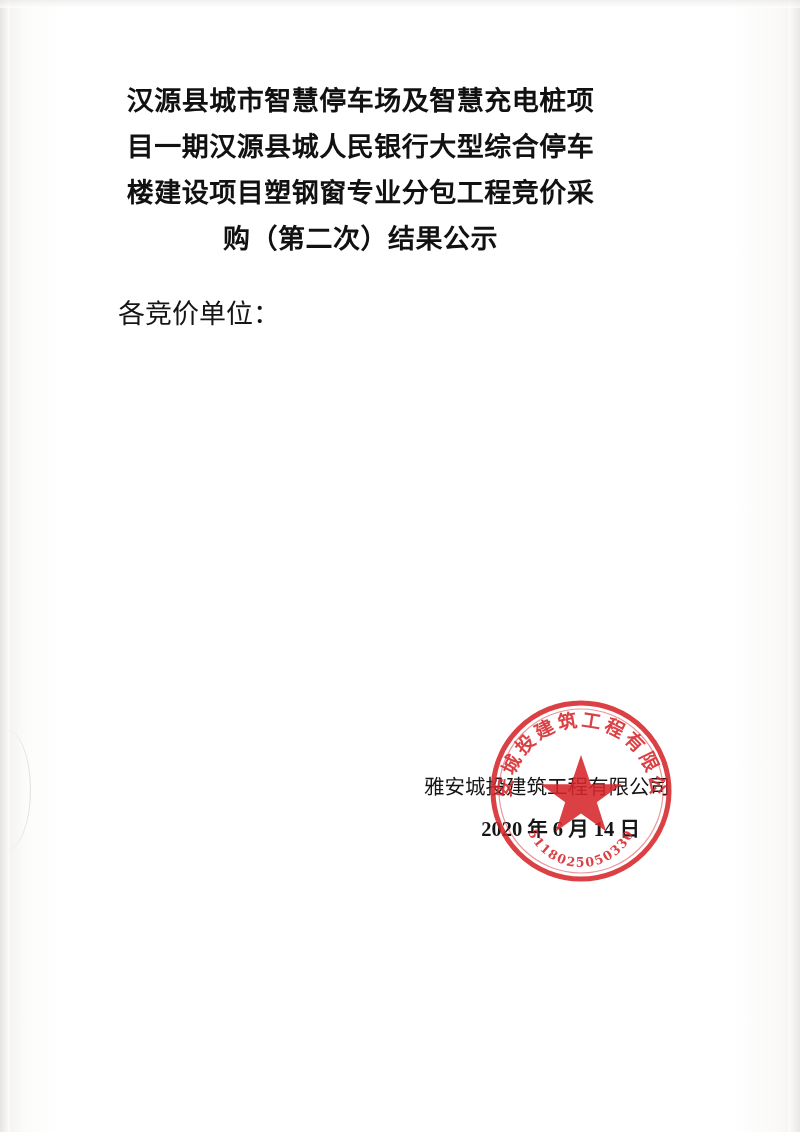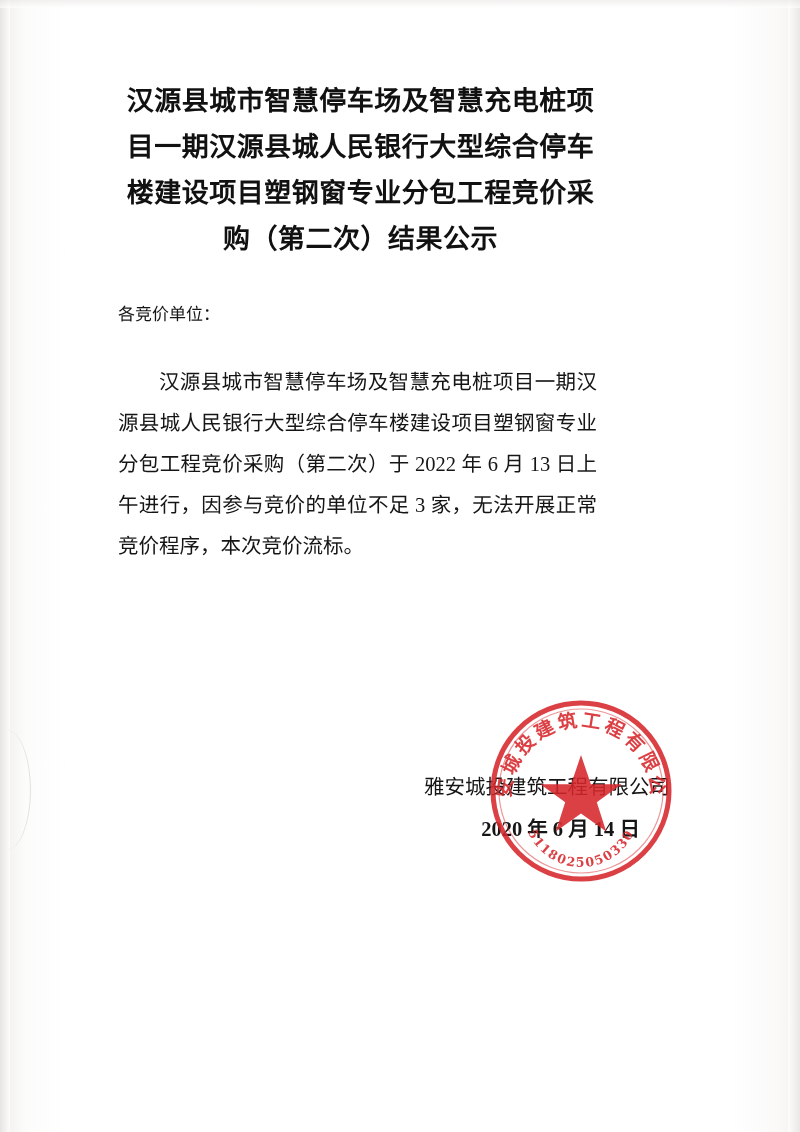--- a/index.html
+++ b/index.html
@@ -70,21 +70,21 @@
     line-height: 46px;
     font-weight: 700;
     text-align: center;
     letter-spacing: .5px;
     color: #111;
     font-family: "DejaVu Serif", "Liberation Serif", serif;
   }
 
   .salutation {
     padding: 36px 0 0 118px;
-    font-size: 17px;
+    font-size: 27px;
     line-height: 33px;
     color: #151515;
   }
 
   .para {
     padding: 10px 124px 0 118px;
     font-size: 20.5px;
     line-height: 41px;
     text-indent: 41px;
     text-align: justify;
@@ -141,21 +141,20 @@
   <div class="page-edge-right"></div>
   <div class="page-edge-top"></div>
   <div class="scan-curve"></div>
 
   <div class="content">
 
     <h1 class="doc-title">汉源县城市智慧停车场及智慧充电桩项目一期汉源县城人民银行大型综合停车楼建设项目塑钢窗专业分包工程竞价采购（第二次）结果公示</h1>
 
     <div class="salutation">各竞价单位：</div>
 
-    <p class="para first">汉源县城市智慧停车场及智慧充电桩项目一期汉源县城人民银行大型综合停车楼建设项目塑钢窗专业分包工程竞价采购（第二次）于 2022 年 6 月 13 日上午进行，因参与竞价的单位不足 3 家，无法开展正常竞价程序，本次竞价流标。</p>
 
 
   </div>
 
   <div class="signature-block">
     <span class="sign-line">雅安城投建筑工程有限公司</span>
     <span class="sign-date">2020 年 6 月 14 日</span>
   </div>
 
   <div class="seal">

